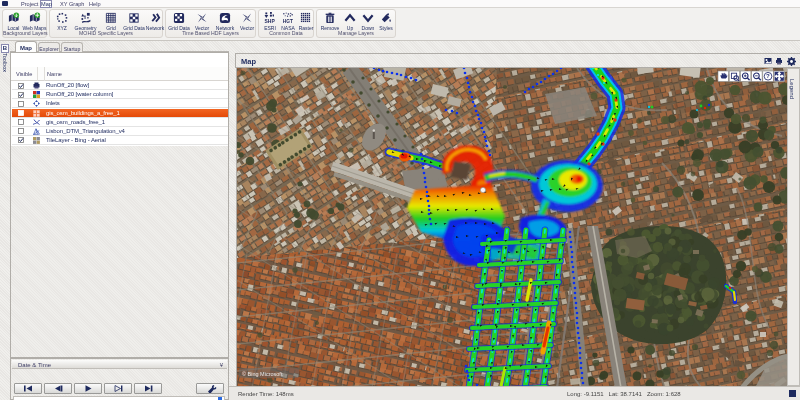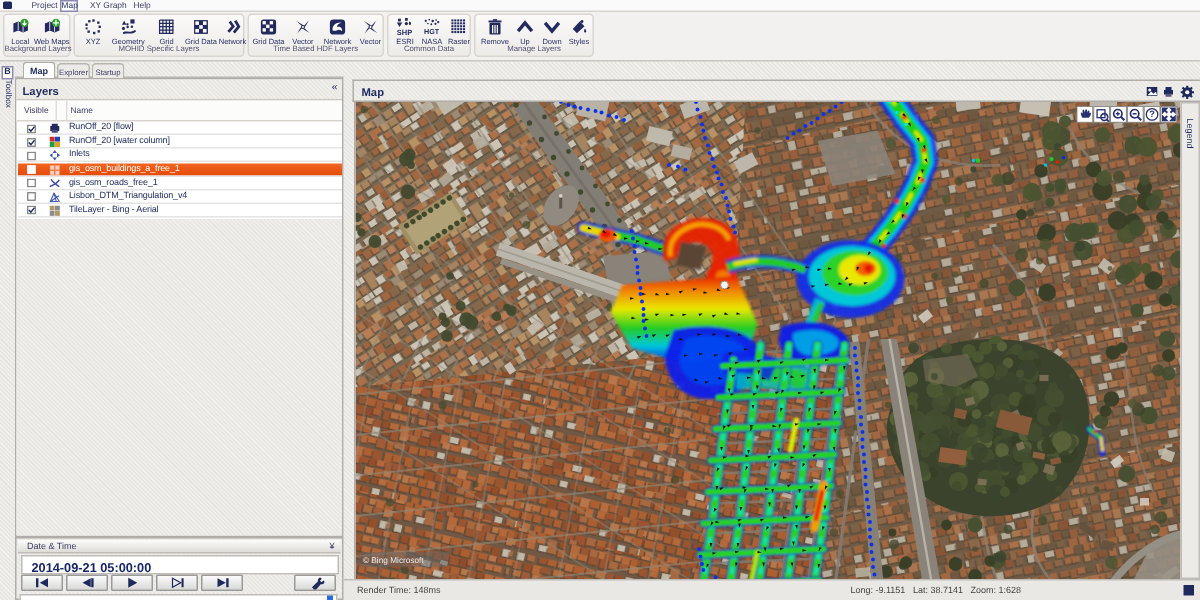--- a/index.html
+++ b/index.html
@@ -286,24 +286,20 @@
     <div style="position:absolute;left:1px;top:3px;width:8px;height:9px;background:#fff;border:1px solid #8a8ab0;font-size:6px;color:#1e2a5e;font-weight:bold;text-align:center;">B</div>
     <div style="position:absolute;left:-12px;top:26px;width:34px;font-size:5.5px;color:#1e2a5e;transform:rotate(90deg);">Toolbox</div>
   </div>
 <div style="position:absolute;left:10px;top:41px;width:219px;height:11px;">
     <div style="position:absolute;left:0;bottom:0;width:219px;height:1px;background:#b8b5b0;"></div>
     <div style="position:absolute;left:5px;top:0px;width:22px;height:11px;background:#fdfdfc;border:1px solid #b0ada8;border-bottom:none;border-radius:3px 3px 0 0;text-align:center;font-size:6px;font-weight:bold;color:#1e2a5e;padding-top:2.5px;">Map</div>
     <div style="position:absolute;left:28px;top:1px;width:22px;height:10px;background:#eceae7;border:1px solid #b8b5b0;border-bottom:none;border-radius:3px 3px 0 0;text-align:center;font-size:5.2px;color:#3c3c64;padding-top:3px;">Explorer</div>
     <div style="position:absolute;left:51px;top:1px;width:22px;height:10px;background:#eceae7;border:1px solid #b8b5b0;border-bottom:none;border-radius:3px 3px 0 0;text-align:center;font-size:5.2px;color:#3c3c64;padding-top:3px;">Startup</div>
   </div>
 <div style="position:absolute;left:10px;top:52px;width:219px;height:306px;background:#fff;border:1px solid #b0ada8;">
-    <div style="position:absolute;left:0;top:0;width:217px;height:14px;background:repeating-linear-gradient(45deg,#efeeeb 0 1px,#e9e7e4 1px 2px);border-bottom:1px solid #c8c5c0;">
-      <div style="position:absolute;left:4px;top:3px;font-size:7.5px;font-weight:bold;color:#1e2a5e;">Layers</div>
-      <div style="position:absolute;right:3px;top:2px;font-size:7px;color:#1e2a5e;">«</div>
-    </div>
     <div style="position:absolute;left:0px;top:14px;width:217px;height:14px;background:#fcfcfb;border-bottom:1px solid #d8d5d1;">
       <div style="position:absolute;left:5px;top:4px;font-size:5.6px;color:#3c3c64;">Visible</div>
       <div style="position:absolute;left:36px;top:4px;font-size:5.6px;color:#3c3c64;">Name</div>
       <div style="position:absolute;left:26px;top:0;width:1px;height:14px;background:#e0deda;"></div>
       <div style="position:absolute;left:33px;top:0;width:1px;height:14px;background:#e0deda;"></div>
     </div>
   </div>
 <div style="position:absolute;left:12px;top:81.0px;width:216px;height:9.2px;border-bottom:1px solid #e4e4e4;">
     <svg style="position:absolute;left:6px;top:1.5px;" width="6" height="6" viewBox="0 0 6 6">
       <rect x="0.5" y="0.5" width="5" height="5" fill="#fff" stroke="#777" stroke-width="0.8"></rect>
@@ -411,23 +407,20 @@
         </g>
       </svg>
     </div>
     <div style="position:absolute;left:34px;top:1.2px;font-size:6px;color:#1e2a5e;white-space:nowrap;letter-spacing:-0.1px;">TileLayer - Bing - Aerial</div>
   </div>
 <div style="position:absolute;left:11px;top:146px;width:217px;height:211px;background:repeating-linear-gradient(45deg,#efeeeb 0 1px,#e9e7e4 1px 2px);"></div>
 <div style="position:absolute;left:10px;top:358px;width:219px;height:42px;background:repeating-linear-gradient(45deg,#efeeeb 0 1px,#e9e7e4 1px 2px);border:1px solid #b0ada8;">
     <div style="position:absolute;left:1px;top:1px;width:215px;height:9px;background:linear-gradient(#fcfcfb,#dedcd8);border-bottom:1px solid #c0bdb8;">
       <div style="position:absolute;left:6px;top:1.5px;font-size:6px;color:#3c3c64;">Date &amp; Time</div>
       <div style="position:absolute;right:4px;top:1.5px;font-size:6px;color:#3c3c64;">¥</div>
-    </div>
-    <div style="position:absolute;left:3px;top:11px;width:212px;height:13px;background:#fff;border:1px solid #c0bdb8;">
-      <div style="position:absolute;left:6px;top:2px;font-size:8.5px;font-weight:bold;color:#16246a;">2014-09-21 05:00:00</div>
     </div>
   </div>
 <div style="position:absolute;left:14px;top:383px;width:28px;height:11px;background:linear-gradient(#fbfbfb,#d9d9d7);border:1px solid #9a9a98;border-radius:1px;">
     <svg width="26" height="9" viewBox="0 0 26 9" style="display:block;margin:0 auto;">
       <g fill="#1e2a5e">
         <rect x="9" y="1.5" width="1.6" height="6"></rect>
         <path d="M17,1.5 L11.5,4.5 L17,7.5 Z"></path>
       </g>
     </svg>
   </div>

